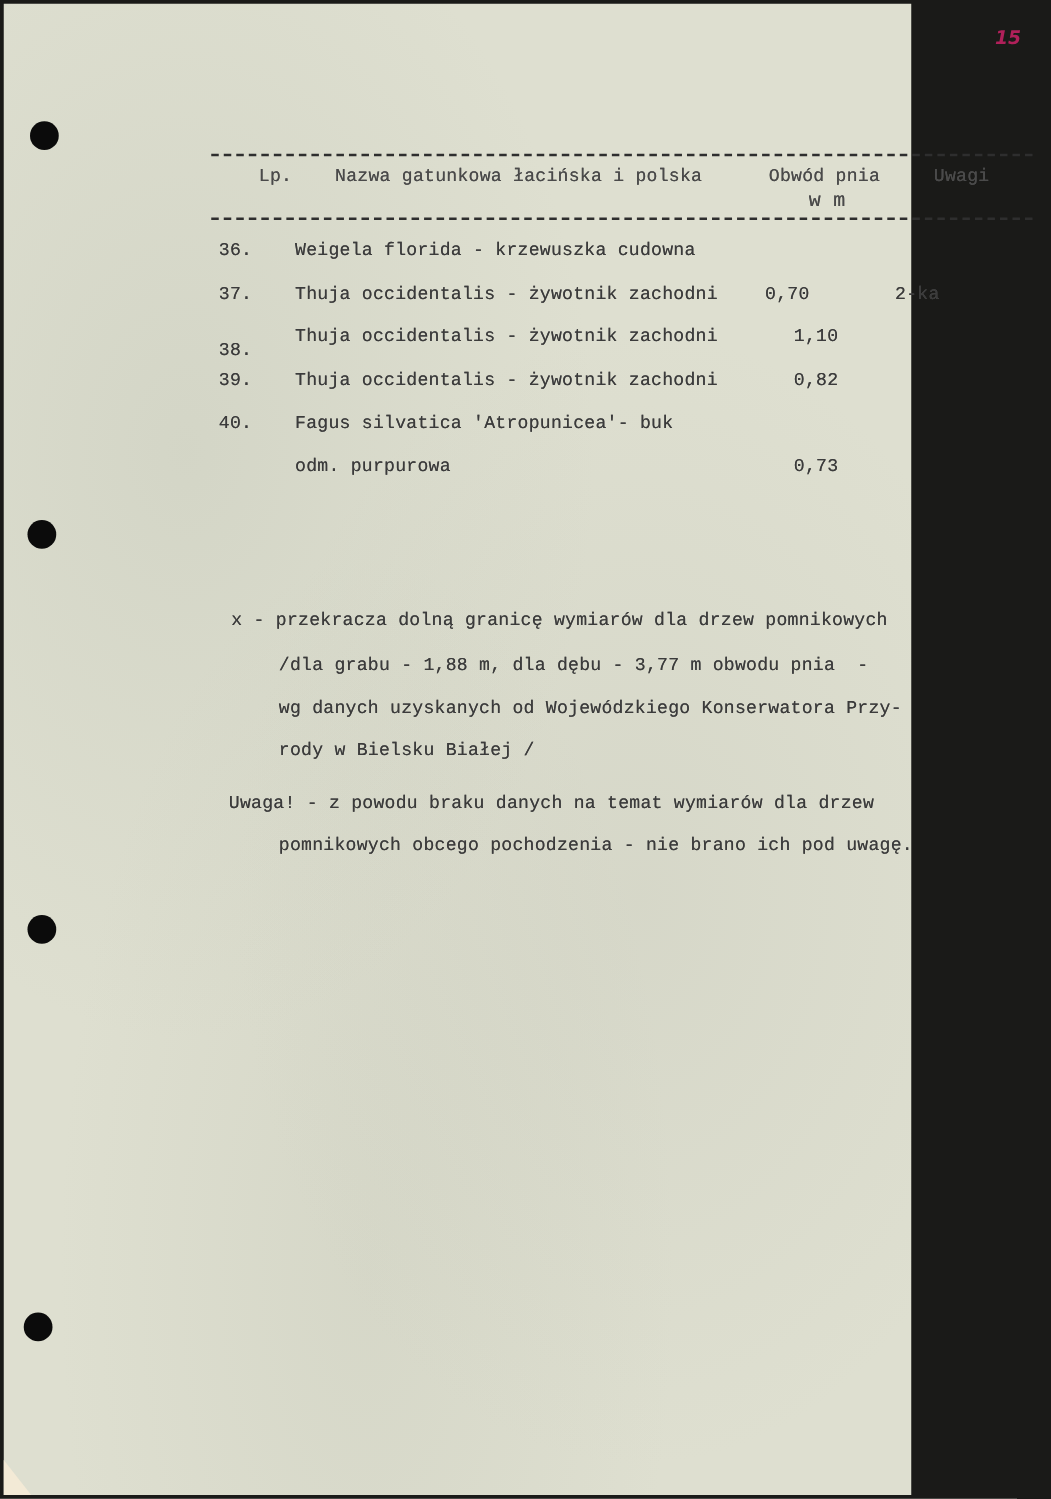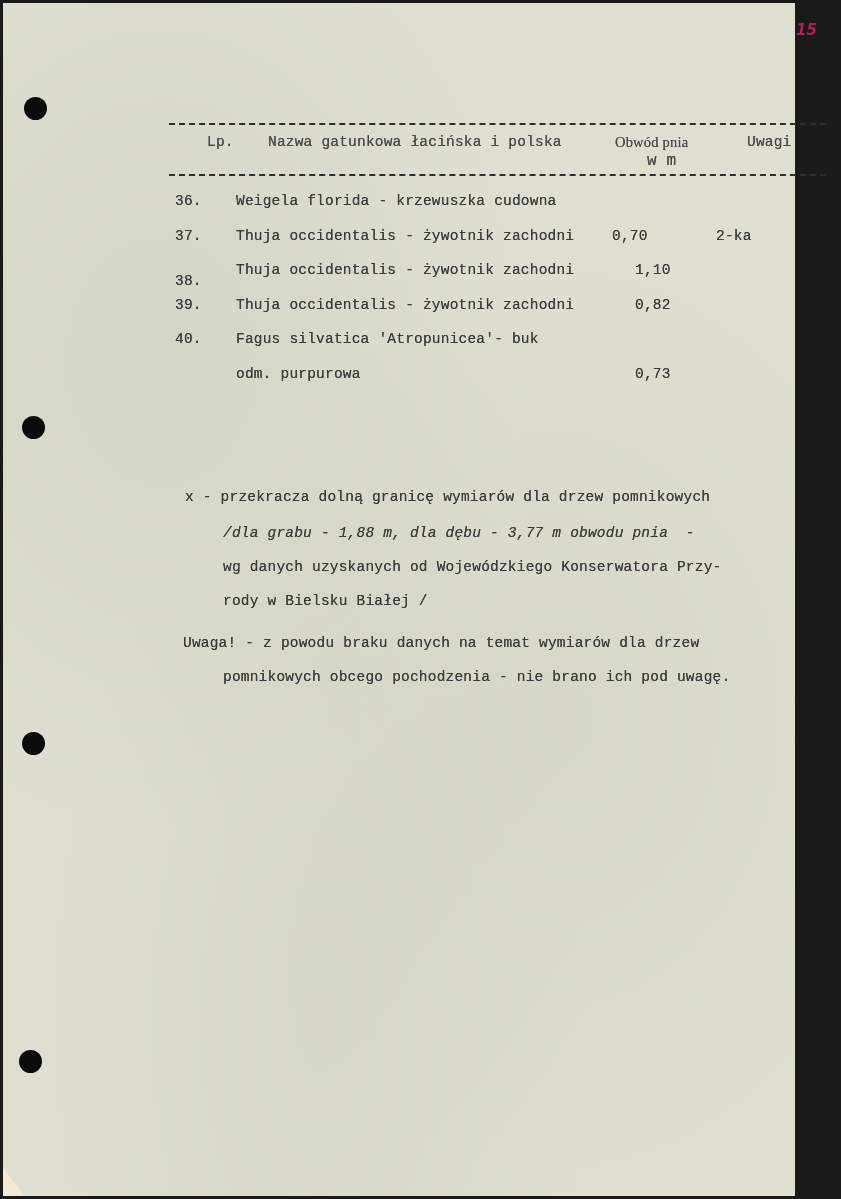--- a/index.html
+++ b/index.html
@@ -2,21 +2,21 @@
 <html><head>
   <meta charset="utf-8">
   <style>
     html, body { margin: 0; padding: 0; }
     body {
       width: 841px; height: 1199px; position: relative; overflow: hidden;
       background: #1a1a18;
       font-family: "Liberation Mono", "DejaVu Sans Mono", monospace;
     }
     .page {
-      position: absolute; left: 3px; top: 3px; width: 792px; height: 1193px;
+      position: absolute; left: 3px; top: 3px; width: 726px; height: 1193px;
       background: #dedfd0;
       background-image:
         radial-gradient(ellipse at 20% 30%, rgba(180,185,170,0.25) 0%, rgba(0,0,0,0) 40%),
         radial-gradient(ellipse at 70% 60%, rgba(190,192,178,0.25) 0%, rgba(0,0,0,0) 45%),
         radial-gradient(ellipse at 40% 85%, rgba(185,188,172,0.22) 0%, rgba(0,0,0,0) 40%);
     }
     .corner {
       position: absolute; left: 0; bottom: 0; width: 0; height: 0;
       border-left: 22px solid #f3ead6;
       border-top: 28px solid transparent;
@@ -51,21 +51,21 @@
   <div class="hole" style="left:19px; top:729px;"></div>
   <div class="hole" style="left:16px; top:1047px;"></div>
   <div class="corner"></div>
 
   <div class="page-number">15</div>
 
   <div class="rule" style="top:120px;"></div>
 
   <div class="typed hdr" style="left:172px; top:131px;">Lp.</div>
   <div class="typed hdr" style="left:233px; top:131px;">Nazwa gatunkowa łacińska i polska</div>
-  <div class="typed hdr" style="left:580px; top:131px;font-family:Liberation Serif, serif;">Obwód pnia</div>
+  <div class="typed hdr" style="left:580px; top:131px;">Obwód pnia</div>
   <div class="typed hdr small" style="left:612px; top:149px;">w m</div>
   <div class="typed hdr" style="left:712px; top:131px;">Uwagi</div>
 
   <div class="rule" style="top:171px;"></div>
 
   <div>
     <div class="typed" style="left:172px; top:190px;">36.</div>
     <div class="typed" style="left:233px; top:190px;">Weigela florida - krzewuszka cudowna</div>
   </div>
 
@@ -90,21 +90,21 @@
 
   <div>
     <div class="typed" style="left:172px; top:328px;">40.</div>
     <div class="typed" style="left:233px; top:328px;">Fagus silvatica 'Atropunicea'- buk</div>
     <div class="typed" style="left:233px; top:363px;">odm. purpurowa</div>
     <div class="typed" style="left:632px; top:363px;">0,73</div>
   </div>
 
   <div>
     <div class="typed" style="left:182px; top:486px;">x - przekracza dolną granicę wymiarów dla drzew pomnikowych</div>
-    <div class="typed" style="left:220px; top:522px;font-style:italic;">/dla grabu - 1,88 m, dla dębu - 3,77 m obwodu pnia  -</div>
+    <div class="typed" style="left:220px; top:522px;">/dla grabu - 1,88 m, dla dębu - 3,77 m obwodu pnia  -</div>
     <div class="typed" style="left:220px; top:556px;">wg danych uzyskanych od Wojewódzkiego Konserwatora Przy-</div>
     <div class="typed" style="left:220px; top:590px;">rody w Bielsku Białej /</div>
   </div>
 
   <div>
     <div class="typed" style="left:180px; top:632px;">Uwaga! - z powodu braku danych na temat wymiarów dla drzew</div>
     <div class="typed" style="left:220px; top:666px;">pomnikowych obcego pochodzenia - nie brano ich pod uwagę.</div>
   </div>
 </div>
 

